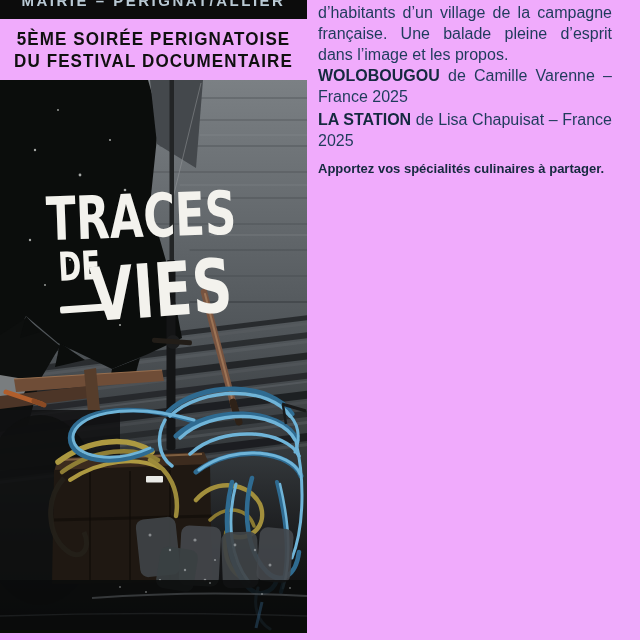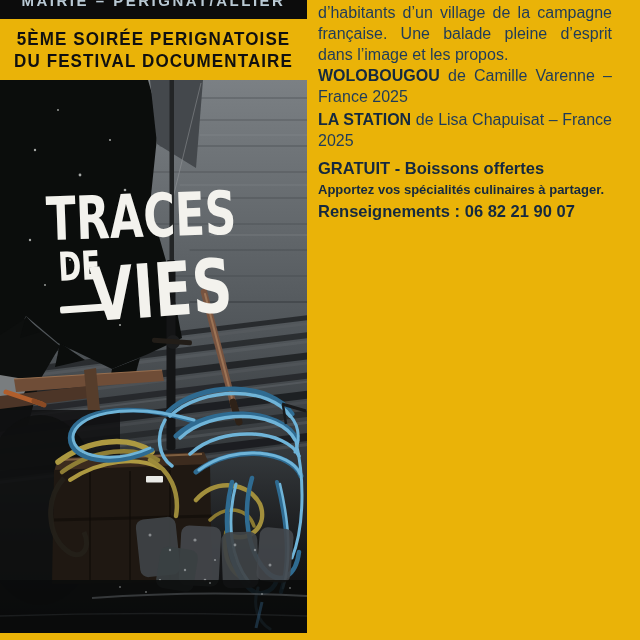--- a/index.html
+++ b/index.html
@@ -1,21 +1,21 @@
 <!DOCTYPE html>
 <html><head>
 <meta charset="utf-8">
 <style>
   html,body{margin:0;padding:0;}
   body{
     width:640px;height:640px;overflow:hidden;
     background:#a0d8f2;
     font-family:"Liberation Sans",sans-serif;
   }
-  .poster{position:relative;width:640px;height:640px;background:#eab308;}
+  .poster{position:relative;width:640px;height:640px;background:#f0abfc;}
 
   
   .left-col{position:absolute;left:0;top:0;width:307px;height:640px;}
   .banner{
     height:19px;background:#0c0c0c;overflow:hidden;
     display:flex;justify-content:center;
   }
   .banner-text{
     color:#b9c9d4;font-weight:bold;font-size:15px;letter-spacing:2.5px;
     white-space:nowrap;margin-top:-8px;
@@ -260,18 +260,16 @@
 
 
     <div class="film">
       <p class="just"><span class="b">WOLOBOUGOU</span><span> de Camille Varenne – France 2025</span></p>
     </div>
 
     <div class="film film2">
       <p class="just"><span class="b">LA STATION</span><span> de Lisa Chapuisat – France 2025</span></p>
     </div>
 
-    <p class="b gratuit">GRATUIT -  Boissons offertes</p>
     <p class="b apportez">Apportez vos spécialités culinaires à partager.</p>
-    <p class="b contact">Renseignements : 06 82 21 90 07</p>
   </div>
 
 </div>
 
 </body></html>

